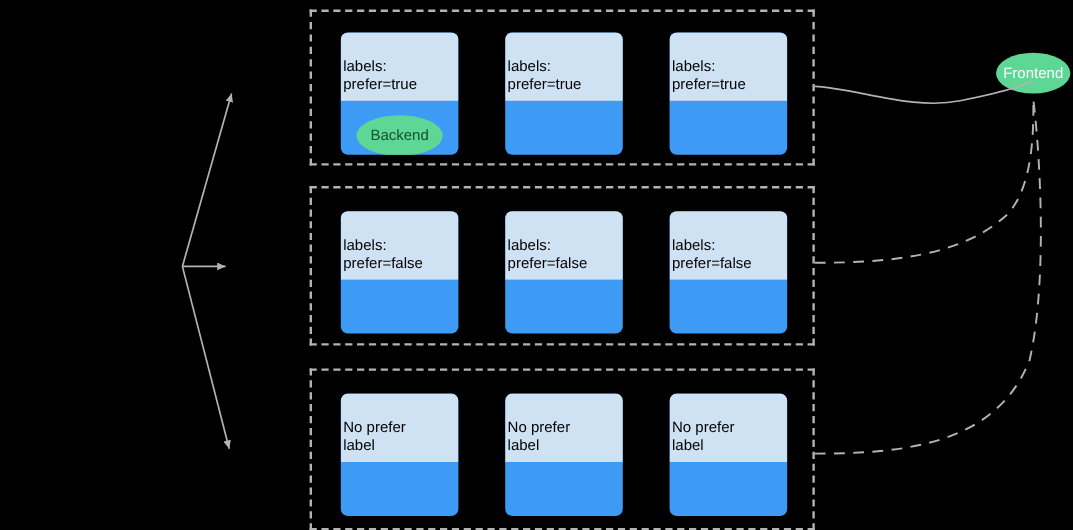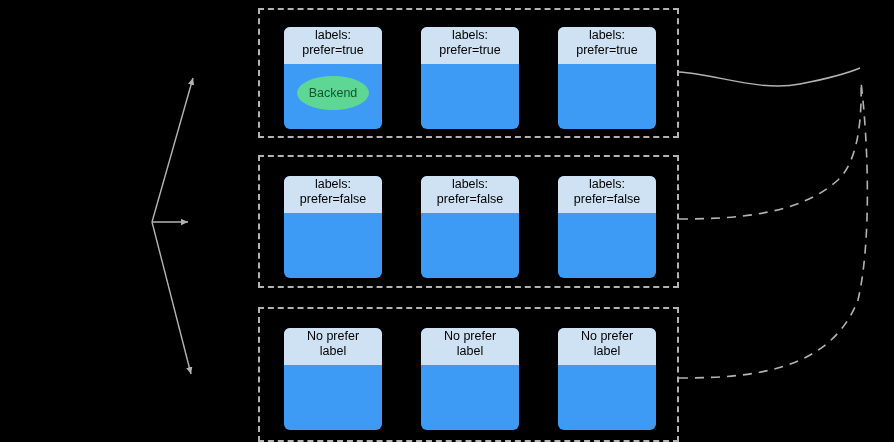--- a/index.html
+++ b/index.html
@@ -31,22 +31,22 @@
     overflow: hidden;
     display: flex;
     flex-direction: column;
     align-items: stretch;
   }
   .node-label {
     background: #cfe2f3;
     color: #000000;
     font-size: 12.5px;
     line-height: 15px;
-    text-align: center;
-    padding: 0 2px 6px 2px;
+    text-align: left;
+    padding: 21px 2px 6px 2px;
     min-height: 37px;
     box-sizing: border-box;
     display: flex;
     flex-direction: column;
     justify-content: center;
   }
   .node-body {
     flex: 1;
     position: relative;
   }
@@ -162,20 +162,23 @@
   </div>
 
   <div class="node" style="left:558px; top:328px;">
     <div class="node-label">
       <span>No prefer</span>
       <span>label</span>
     </div>
     <div class="node-body"></div>
   </div>
 
+  <div class="ellipse-node" style="left:830px; top:44px; width:62px; height:34px;">
+    <span>Frontend</span>
+  </div>
 
   <svg class="overlay" viewBox="0 0 894 442" xmlns="http://www.w3.org/2000/svg">
     <defs>
       <marker id="arrowhead" markerWidth="9" markerHeight="9" refX="7" refY="3.2" orient="auto" markerUnits="userSpaceOnUse">
         <path d="M0,0 L7,3.2 L0,6.4 z" fill="#b3b3b3"></path>
       </marker>
     </defs>
 
     <g stroke="#b3b3b3" stroke-width="1.4" fill="none">
       <path d="M152,222 L193,78" marker-end="url(#arrowhead)"></path>

